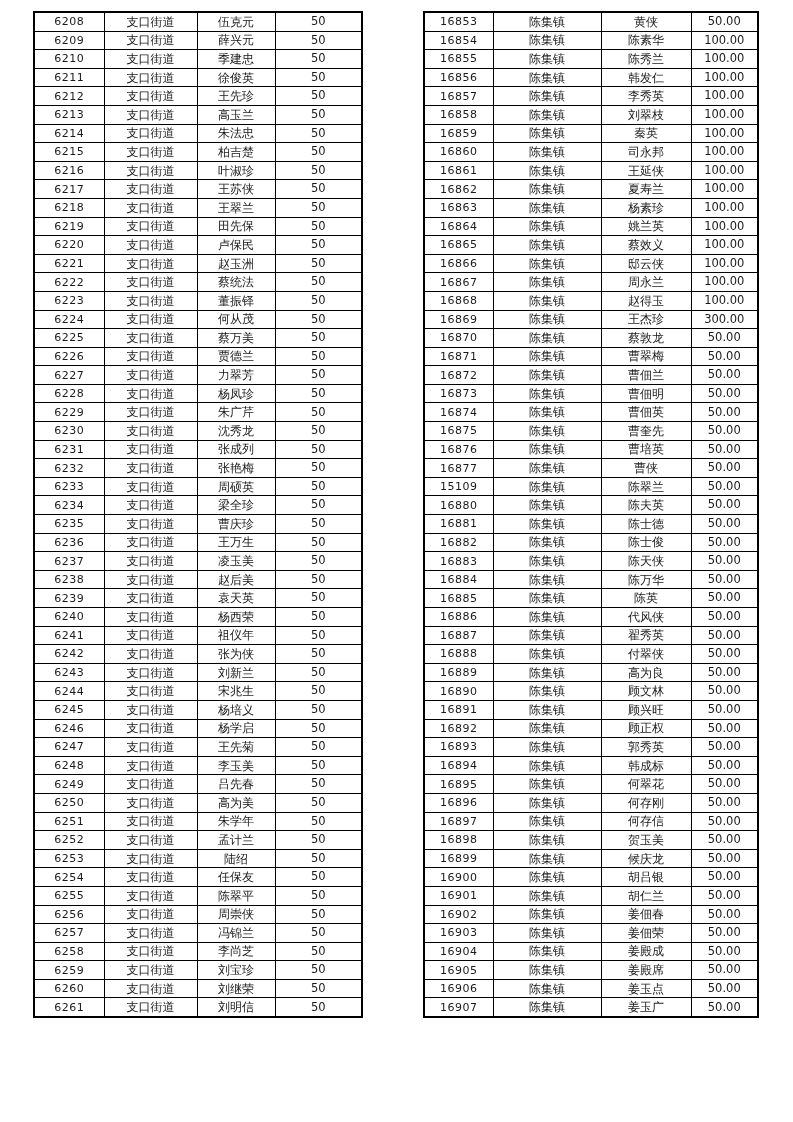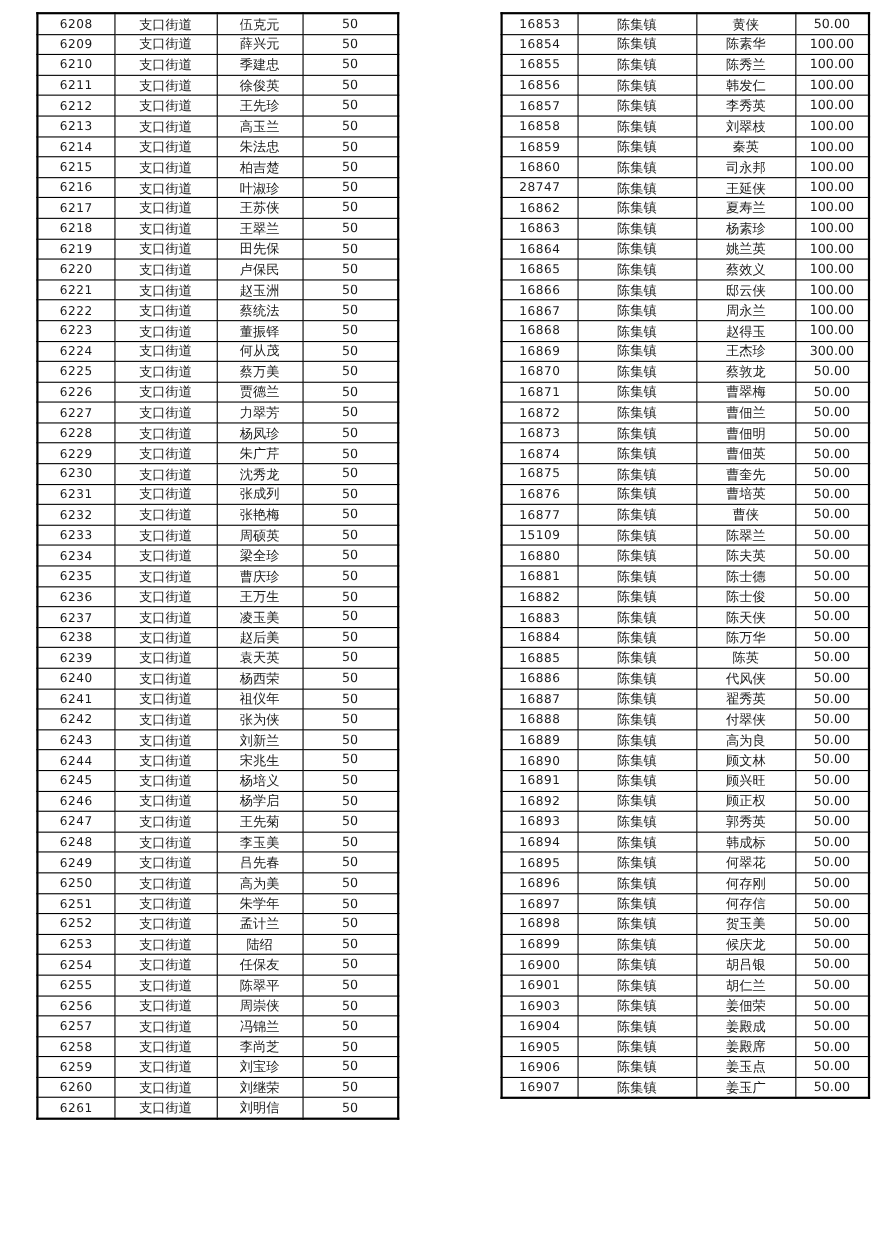--- a/index.html
+++ b/index.html
@@ -384,21 +384,21 @@
         </tr>
         <tr>
           <td class="id-cell">6261</td>
           <td class="region-cell">支口街道</td>
           <td class="name-cell">刘明信</td>
           <td class="amount-cell">50</td>
         </tr>
       </tbody>
   </table>
 
-  <table class="roster right-tbl" style="left:423px; top:11px; width:334px;margin-left:32px;">
+  <table class="roster right-tbl" style="left:423px; top:11px; width:334px;">
     <colgroup>
       <col style="width:69px">
       <col style="width:108px">
       <col style="width:90px">
       <col style="width:67px">
     </colgroup>
     <tbody>
         <tr>
           <td class="id-cell">16853</td>
           <td class="region-cell">陈集镇</td>
@@ -441,21 +441,21 @@
           <td class="name-cell">秦英</td>
           <td class="amount-cell">100.00</td>
         </tr>
         <tr>
           <td class="id-cell">16860</td>
           <td class="region-cell">陈集镇</td>
           <td class="name-cell">司永邦</td>
           <td class="amount-cell">100.00</td>
         </tr>
         <tr>
-          <td class="id-cell">28747</td>
+          <td class="id-cell">16861</td>
           <td class="region-cell">陈集镇</td>
           <td class="name-cell">王延侠</td>
           <td class="amount-cell">100.00</td>
         </tr>
         <tr>
           <td class="id-cell">16862</td>
           <td class="region-cell">陈集镇</td>
           <td class="name-cell">夏寿兰</td>
           <td class="amount-cell">100.00</td>
         </tr>
@@ -678,20 +678,26 @@
         <tr>
           <td class="id-cell">16900</td>
           <td class="region-cell">陈集镇</td>
           <td class="name-cell">胡吕银</td>
           <td class="amount-cell">50.00</td>
         </tr>
         <tr>
           <td class="id-cell">16901</td>
           <td class="region-cell">陈集镇</td>
           <td class="name-cell">胡仁兰</td>
+          <td class="amount-cell">50.00</td>
+        </tr>
+        <tr>
+          <td class="id-cell">16902</td>
+          <td class="region-cell">陈集镇</td>
+          <td class="name-cell">姜佃春</td>
           <td class="amount-cell">50.00</td>
         </tr>
         <tr>
           <td class="id-cell">16903</td>
           <td class="region-cell">陈集镇</td>
           <td class="name-cell">姜佃荣</td>
           <td class="amount-cell">50.00</td>
         </tr>
         <tr>
           <td class="id-cell">16904</td>

